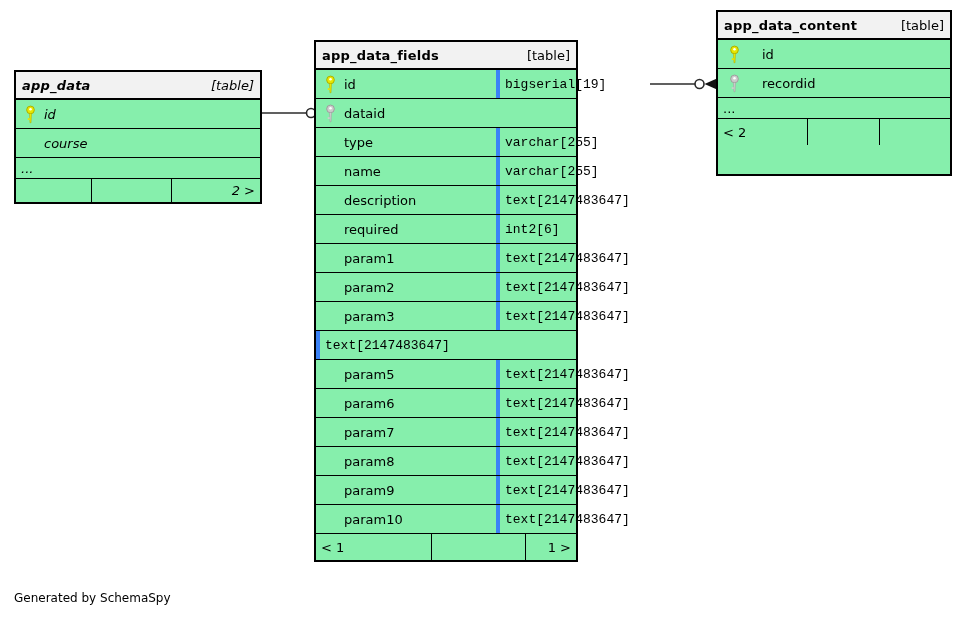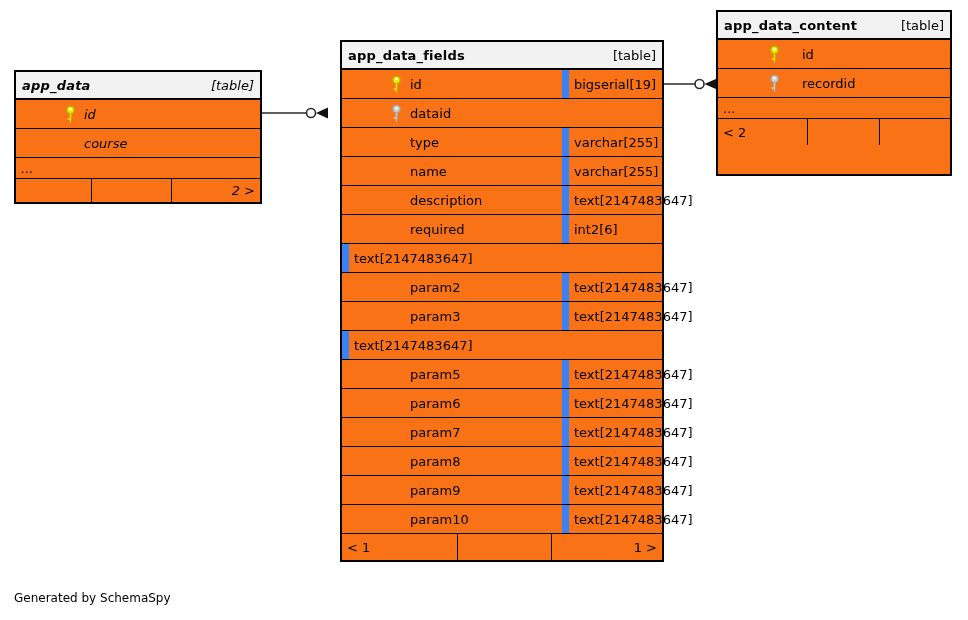--- a/index.html
+++ b/index.html
@@ -2,35 +2,35 @@
 <html><head>
 <meta charset="utf-8">
 <style>
   html,body{margin:0;padding:0;}
   body{
     width:968px;height:620px;position:relative;background:#ffffff;
     font-family:"DejaVu Sans","Liberation Sans",sans-serif;
     color:#000;overflow:hidden;
   }
   *{box-sizing:border-box;}
-  .tbl{position:absolute;border:2px solid #000;background:#f97316;}
+  .tbl{position:absolute;border:2px solid #000;background:#86efac;}
   .tbl-header{
     display:flex;justify-content:space-between;align-items:center;
     background:#f2f2f2;border-bottom:2px solid #000;
     height:28px;padding:0 6px;
   }
   .tbl-name{font-weight:bold;font-size:13px;letter-spacing:0.2px;}
   .tbl-badge{font-size:13px;font-weight:normal;}
   .row{display:flex;align-items:stretch;height:29px;border-bottom:1px solid #000;font-size:13px;}
-  .cell-name{display:flex;align-items:center;padding-left:8px;margin-left:40px;}
+  .cell-name{display:flex;align-items:center;padding-left:8px;}
   .icon-slot{width:12px;height:19px;display:inline-flex;align-items:center;justify-content:center;margin-right:8px;flex:none;}
   .t3 .icon-slot{margin-right:22px;margin-left:2px;}
   .col-name{white-space:nowrap;}
   .cell-name.fixed{width:180px;flex:none;}
-  .cell-type{flex:1;border-left:7px solid #3b82f6;display:flex;align-items:center;padding-left:5px;white-space:nowrap;}
+  .cell-type{flex:1;border-left:4px solid #3b82f6;display:flex;align-items:center;padding-left:5px;white-space:nowrap;font-family:Liberation Mono, monospace;}
   .ellipsis-row{height:21px;border-bottom:1px solid #000;display:flex;align-items:center;padding-left:5px;font-size:13px;}
   .frow{display:flex;align-items:stretch;font-size:13px;}
   .t1 .frow{height:23px;} .t2 .frow{height:26px;} .t3 .frow{height:26px;}
   .fcell{display:flex;align-items:center;padding:0 5px;}
   .fcell.mid,.fcell.last{border-left:1px solid #000;}
   .fcell.last{flex:1;justify-content:flex-end;}
   .t1 .fcell.first{width:75px;} .t1 .fcell.mid{width:80px;}
   .t2 .fcell.first{width:115px;} .t2 .fcell.mid{width:94px;}
   .t3 .fcell.first{width:89px;} .t3 .fcell.mid{width:72px;}
   #relations{position:absolute;left:0;top:0;width:968px;height:620px;pointer-events:none;}
@@ -79,21 +79,21 @@
     </span>
   </div>
   <div class="ellipsis-row">...</div>
   <div class="frow">
     <span class="fcell first"></span>
     <span class="fcell mid"></span>
     <span class="fcell last">2 &gt;</span>
   </div>
 </div>
 
-<div class="tbl t2" style="left:340px;top:40px;width:324px;height:522px;">
+<div class="tbl t2" style="left:314px;top:40px;width:264px;height:522px;">
   <div class="tbl-header">
     <span class="tbl-name">app_data_fields</span>
     <span class="tbl-badge">[table]</span>
   </div>
 
   <div class="row">
     <span class="cell-name fixed">
       <span class="icon-slot">
         <svg viewBox="0 0 12 20" width="11" height="19">
           <circle cx="6" cy="5" r="4.2" fill="#e8e800" stroke="#a8a800" stroke-width="1"></circle>
@@ -147,20 +147,24 @@
 
   <div class="row">
     <span class="cell-name fixed">
       <span class="icon-slot"></span>
       <span class="col-name">required</span>
     </span>
     <span class="cell-type">int2[6]</span>
   </div>
 
   <div class="row">
+    <span class="cell-name fixed">
+      <span class="icon-slot"></span>
+      <span class="col-name">param1</span>
+    </span>
     <span class="cell-type">text[2147483647]</span>
   </div>
 
   <div class="row">
     <span class="cell-name fixed">
       <span class="icon-slot"></span>
       <span class="col-name">param2</span>
     </span>
     <span class="cell-type">text[2147483647]</span>
   </div>

